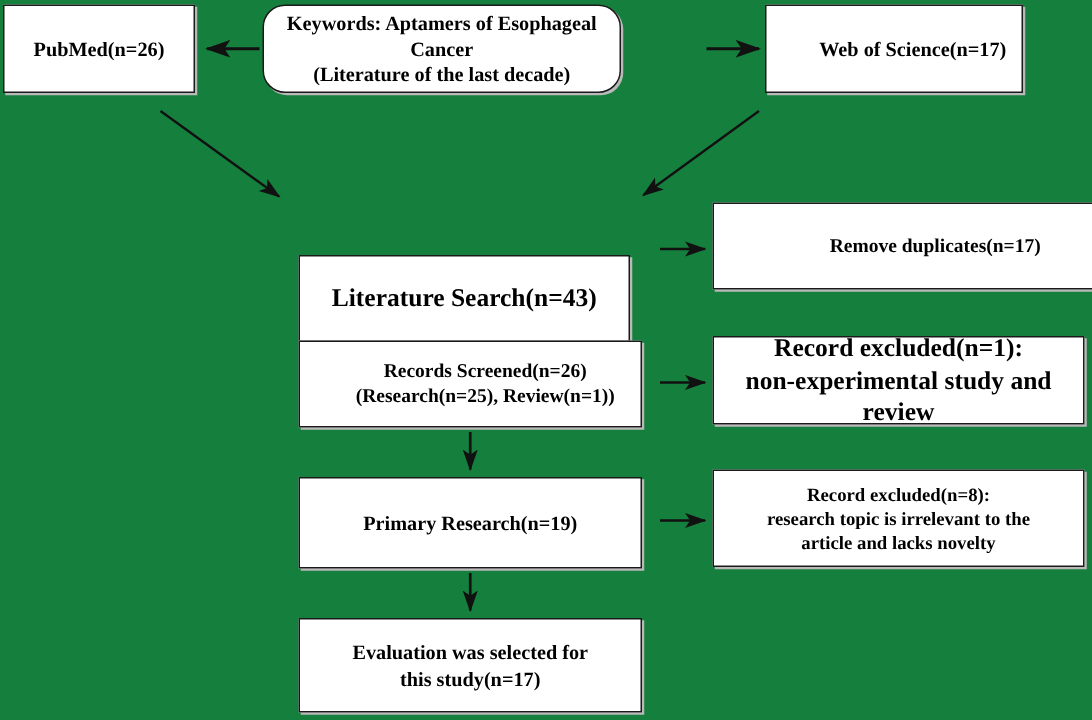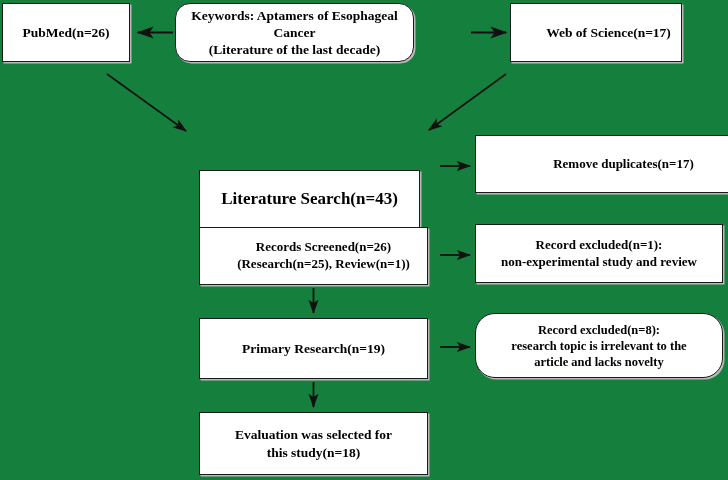--- a/index.html
+++ b/index.html
@@ -42,23 +42,23 @@
     height: 480px;
     pointer-events: none;
   }
   
   #box-pubmed        { left: 2px;   top: 3px;   width: 128px; height: 59px;  font-size: 13.5px; }
   #box-keywords      { left: 175px; top: 3px;   width: 239px; height: 59px;  font-size: 13.5px; border-radius: 15px; }
   #box-wos           { left: 510px; top: 3px;   width: 172px; height: 59px;  font-size: 13.5px; padding-left: 25px; }
   #box-litsearch     { left: 199px; top: 138px; width: 221px; height: 58px;  font-size: 17px; margin-top: 32px; }
   #box-removedup     { left: 475px; top: 135px; width: 297px; height: 58px;  font-size: 13px;   }
   #box-screened      { left: 199px; top: 227px; width: 229px; height: 58px;  font-size: 13px; padding-left: 20px;   }
-  #box-excluded1     { left: 475px; top: 224px; width: 248px; height: 59px;  font-size: 13px; }
+  #box-excluded1     { left: 475px; top: 224px; width: 248px; height: 59px;  font-size: 17px; }
   #box-primary       { left: 199px; top: 318px; width: 229px; height: 61px;  font-size: 13.5px; }
-  #box-excluded8     { left: 475px; top: 313px; width: 248px; height: 65px;  font-size: 12.5px; border-radius: 20px; }
+  #box-excluded8     { left: 475px; top: 313px; width: 248px; height: 65px;  font-size: 12.5px; }
   #box-evaluation    { left: 199px; top: 412px; width: 229px; height: 63px;  font-size: 13.5px; }
 </style>
 </head>
 <body>
 
 <div id="page">
 
   <svg class="svg-layer" viewBox="0 0 728 480" width="728" height="480" xmlns="http://www.w3.org/2000/svg">
     <defs>
       <marker id="arrowhead" markerWidth="9" markerHeight="9" refX="8.2" refY="3.2" orient="auto" markerUnits="strokeWidth">
@@ -146,16 +146,16 @@
   </div>
 
   <div class="box" id="box-excluded8">
     <span class="txt">Record excluded(n=8):
 research topic is irrelevant to the
 article and lacks novelty</span>
   </div>
 
   <div class="box" id="box-evaluation">
     <span class="txt">Evaluation was selected for
-this study(n=18)</span>
+this study(n=17)</span>
   </div>
 
 </div>
 
 </body></html>

